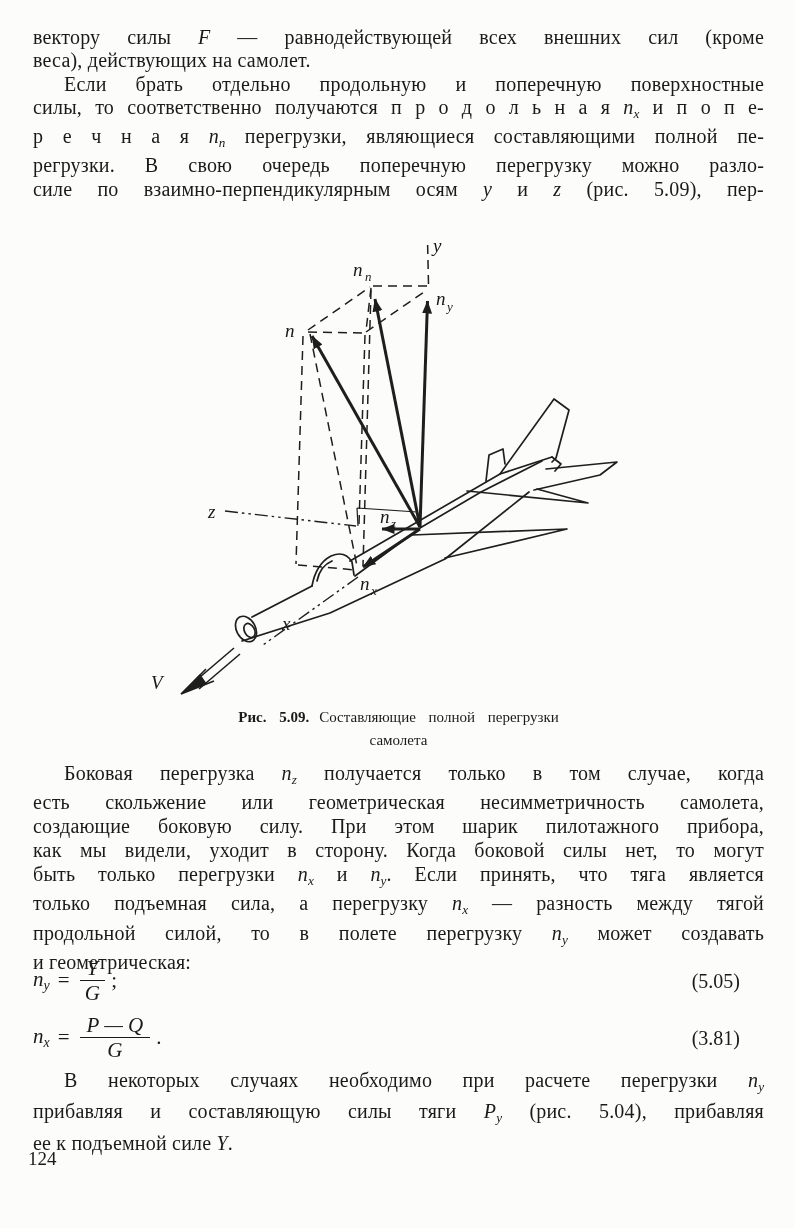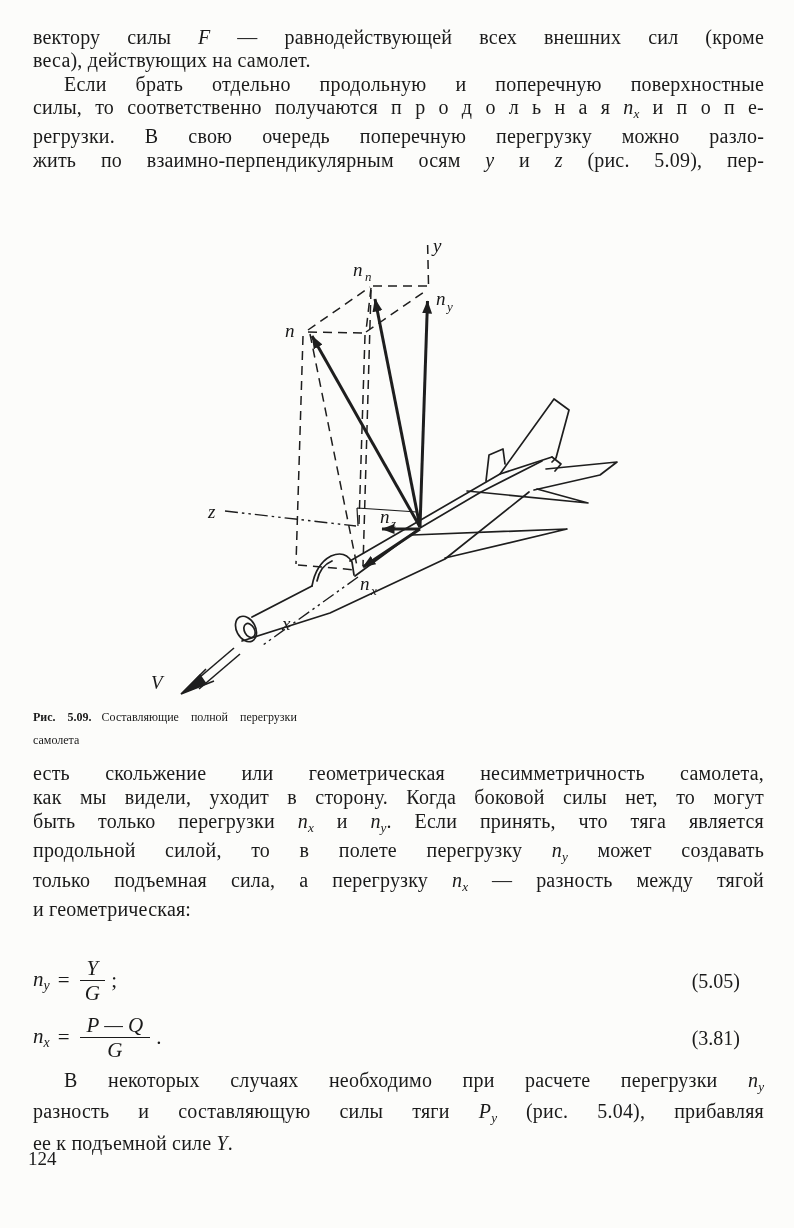--- a/index.html
+++ b/index.html
@@ -10,22 +10,22 @@
   }
   .textblock{position:absolute;left:33px;width:731px;font-size:20px;letter-spacing:.2px;}
   .tb1{top:26px;line-height:23.4px;}
   .tb3{top:762px;line-height:23.8px;}
   .tb4{top:1068px;line-height:25.8px;}
   .tl{text-align:justify;text-align-last:justify;-moz-text-align-last:justify;white-space:normal;}
   .tl-last{text-align-last:left;-moz-text-align-last:left;}
   .tl-ind{text-indent:31px;}
   .it{font-style:italic;}
   sub{font-size:.66em;vertical-align:-.28em;font-style:italic;letter-spacing:0;}
-  .caption{position:absolute;left:33px;top:706px;width:731px;
-    font-size:12px;line-height:23px;word-spacing:9px;}
+  .caption{position:absolute;left:33px;top:706px;width:731px;text-align:center;
+    font-size:15px;line-height:23px;word-spacing:9px;}
   .caption .cap-prefix{font-weight:bold;margin-right:10px;}
   .cap2{word-spacing:2px;}
   .eqzone{position:absolute;left:33px;top:952px;width:731px;}
   .eqrow{position:relative;height:57px;display:flex;align-items:center;justify-content:flex-start;}
   .eq{display:flex;align-items:center;font-size:21px;font-style:italic;}
   .eq .lhs{margin-right:8px;}
   .eq .eqsign{margin-right:10px;font-style:normal;}
   .frac{display:inline-block;text-align:center;vertical-align:middle;line-height:1.05;}
   .frac .num{display:block;padding:0 7px 1px;border-bottom:1.6px solid #1a1a1a;}
   .frac .den{display:block;padding-top:1px;}
@@ -41,22 +41,23 @@
 <body>
 
 <div class="textblock tb1">
   <div>
       <div class="tl"><span>вектору силы </span><span class="it">F</span><span> — равнодействующей всех внешних сил (кроме</span></div>
       <div class="tl tl-last"><span>веса), действующих на самолет.</span></div>
     </div>
   <div>
       <div class="tl tl-ind"><span>Если брать отдельно продольную и поперечную поверхностные</span></div>
       <div class="tl"><span>силы, то соответственно получаются п р о д о л ь н а я </span><span class="it">n<sub>x</sub></span><span> и п о п е-</span></div>
+      <div class="tl"><span>р е ч н а я </span><span class="it">n<sub>п</sub></span><span> перегрузки, являющиеся составляющими полной пе-</span></div>
       <div class="tl"><span>регрузки. В свою очередь поперечную перегрузку можно разло-</span></div>
-      <div class="tl"><span>жить по взаимно-перпендикулярным осям </span><span class="it">y</span><span> и </span><span class="it">z</span><span> (рис. 5.09), пер-</span></div>
+      <div class="tl"><span>силе по взаимно-перпендикулярным осям </span><span class="it">y</span><span> и </span><span class="it">z</span><span> (рис. 5.09), пер-</span></div>
     </div>
 </div>
 
 <svg style="position:absolute;left:0;top:0;" width="794" height="1228" viewBox="0 0 794 1228">
   <defs>
     <marker id="ah" markerUnits="userSpaceOnUse" markerWidth="14" markerHeight="11" refX="12.5" refY="5" orient="auto">
       <path d="M0,0 L13,5 L0,10 Z" fill="#1e1e1e"></path>
     </marker>
   </defs>
 
@@ -133,25 +134,27 @@
 </svg>
 
 <div class="caption">
   <div>
     <span class="cap-prefix">Рис. 5.09.</span><span>Составляющие полной перегрузки</span>
   </div>
   <div class="cap2">самолета</div>
 </div>
 
 <div class="textblock tb3">
+    <div class="tl tl-ind"><span>Боковая перегрузка </span><span class="it">n<sub>z</sub></span><span> получается только в том случае, когда</span></div>
     <div class="tl"><span>есть скольжение или геометрическая несимметричность самолета,</span></div>
+    <div class="tl"><span>создающие боковую силу. При этом шарик пилотажного прибора,</span></div>
     <div class="tl"><span>как мы видели, уходит в сторону. Когда боковой силы нет, то могут</span></div>
     <div class="tl"><span>быть только перегрузки </span><span class="it">n<sub>x</sub></span><span> и </span><span class="it">n<sub>y</sub></span><span>. Если принять, что тяга является</span></div>
+    <div class="tl"><span>только подъемная сила, а перегрузку </span><span class="it">n<sub>x</sub></span><span> — разность между тягой</span></div>
     <div class="tl"><span>продольной силой, то в полете перегрузку </span><span class="it">n<sub>y</sub></span><span> может создавать</span></div>
-    <div class="tl"><span>только подъемная сила, а перегрузку </span><span class="it">n<sub>x</sub></span><span> — разность между тягой</span></div>
     <div class="tl tl-last"><span>и геометрическая:</span></div>
   </div>
 
 <div class="eqzone">
   <div class="eqrow">
     <span class="eq">
       <span class="lhs"><span>n</span><sub>y</sub></span>
       <span class="eqsign">=</span>
       <span class="frac">
         <span class="num">Y</span>
@@ -170,17 +173,17 @@
         <span class="den">G</span>
       </span>
       <span class="punct">.</span>
     </span>
     <span class="eqtag">(3.81)</span>
   </div>
 </div>
 
 <div class="textblock tb4">
     <div class="tl tl-ind"><span>В некоторых случаях необходимо при расчете перегрузки </span><span class="it">n<sub>y</sub></span></div>
-    <div class="tl"><span>разность и составляющую силы тяги </span><span class="it">P<sub>y</sub></span><span> (рис. 5.04), прибавляя</span></div>
+    <div class="tl"><span>прибавляя и составляющую силы тяги </span><span class="it">P<sub>y</sub></span><span> (рис. 5.04), прибавляя</span></div>
     <div class="tl tl-last"><span>ее к подъемной силе </span><span class="it">Y</span><span>.</span></div>
   </div>
 
 <div class="pagenum">124</div>
 
 </body></html>

